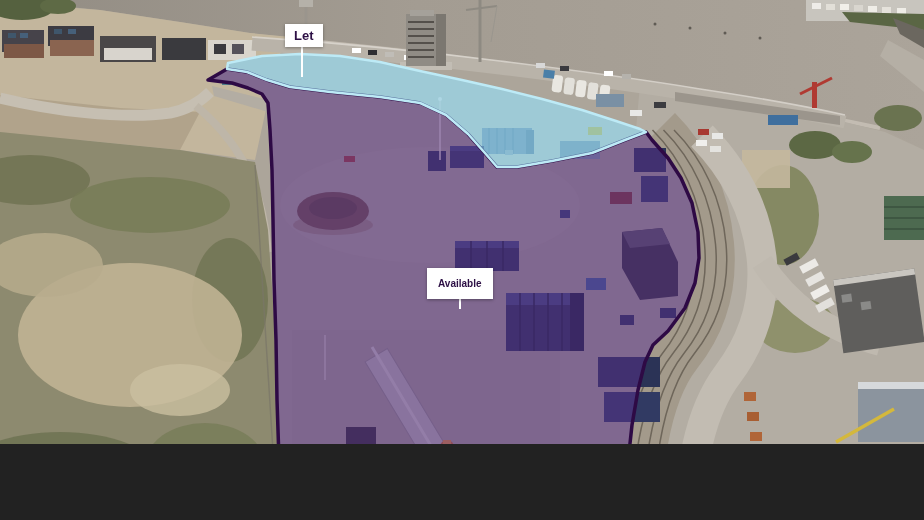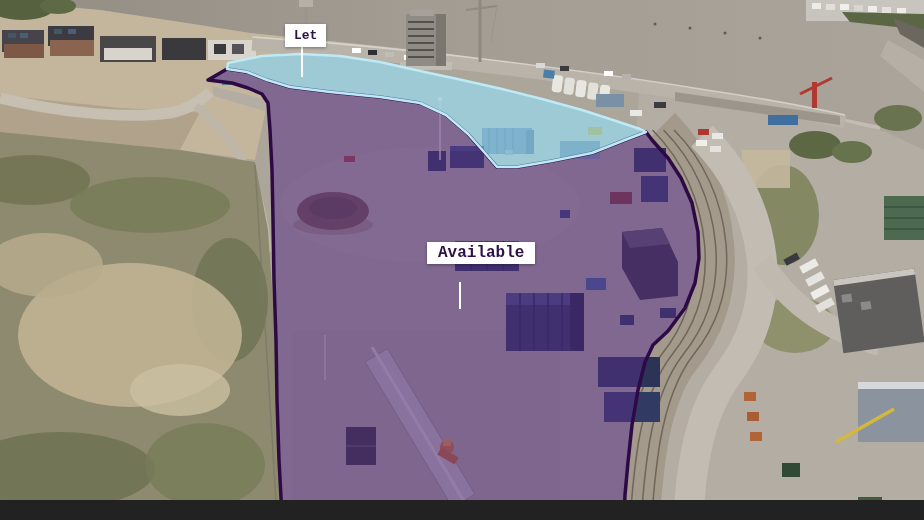--- a/index.html
+++ b/index.html
@@ -1,29 +1,29 @@
 <!DOCTYPE html>
 <html><head>
 <meta charset="utf-8">
 <style>
   html,body{margin:0;padding:0;background:#222;}
   #stage{
-    position:relative;width:924px;height:500px;overflow:hidden;
-    font-family:Liberation Mono, monospace;
+    position:relative;width:924px;height:444px;overflow:hidden;
+    font-family:Liberation Sans, sans-serif;
     background:#3b82f6;
   }
   #scene{position:absolute;left:0;top:0;}
   .label-box{
     position:absolute;background:#fff;color:#2d1045;
     font-weight:bold;text-align:center;
     box-shadow:0 1px 3px rgba(0,0,0,.35);
     white-space:nowrap;z-index:5;
   }
   .label-let{left:285px;top:24px;font-size:13px;padding:4px 9px;}
-  .label-available{left:427px;top:242px;font-size:16px;padding:2px 11px;}
+  .label-available{left:427px;top:268px;font-size:10px;padding:10px 11px;}
   .leader{position:absolute;width:2px;background:#fff;z-index:4;}
   .leader-let{left:301px;top:46px;height:31px;}
   .leader-available{left:459px;top:282px;height:27px;}
   .caption{
     position:absolute;left:18px;top:486px;z-index:5;
     color:#fff;font-size:12.5px;font-weight:bold;letter-spacing:.2px;
     text-shadow:0 1px 2px rgba(0,0,0,.5);
   }
 </style>
 </head>

